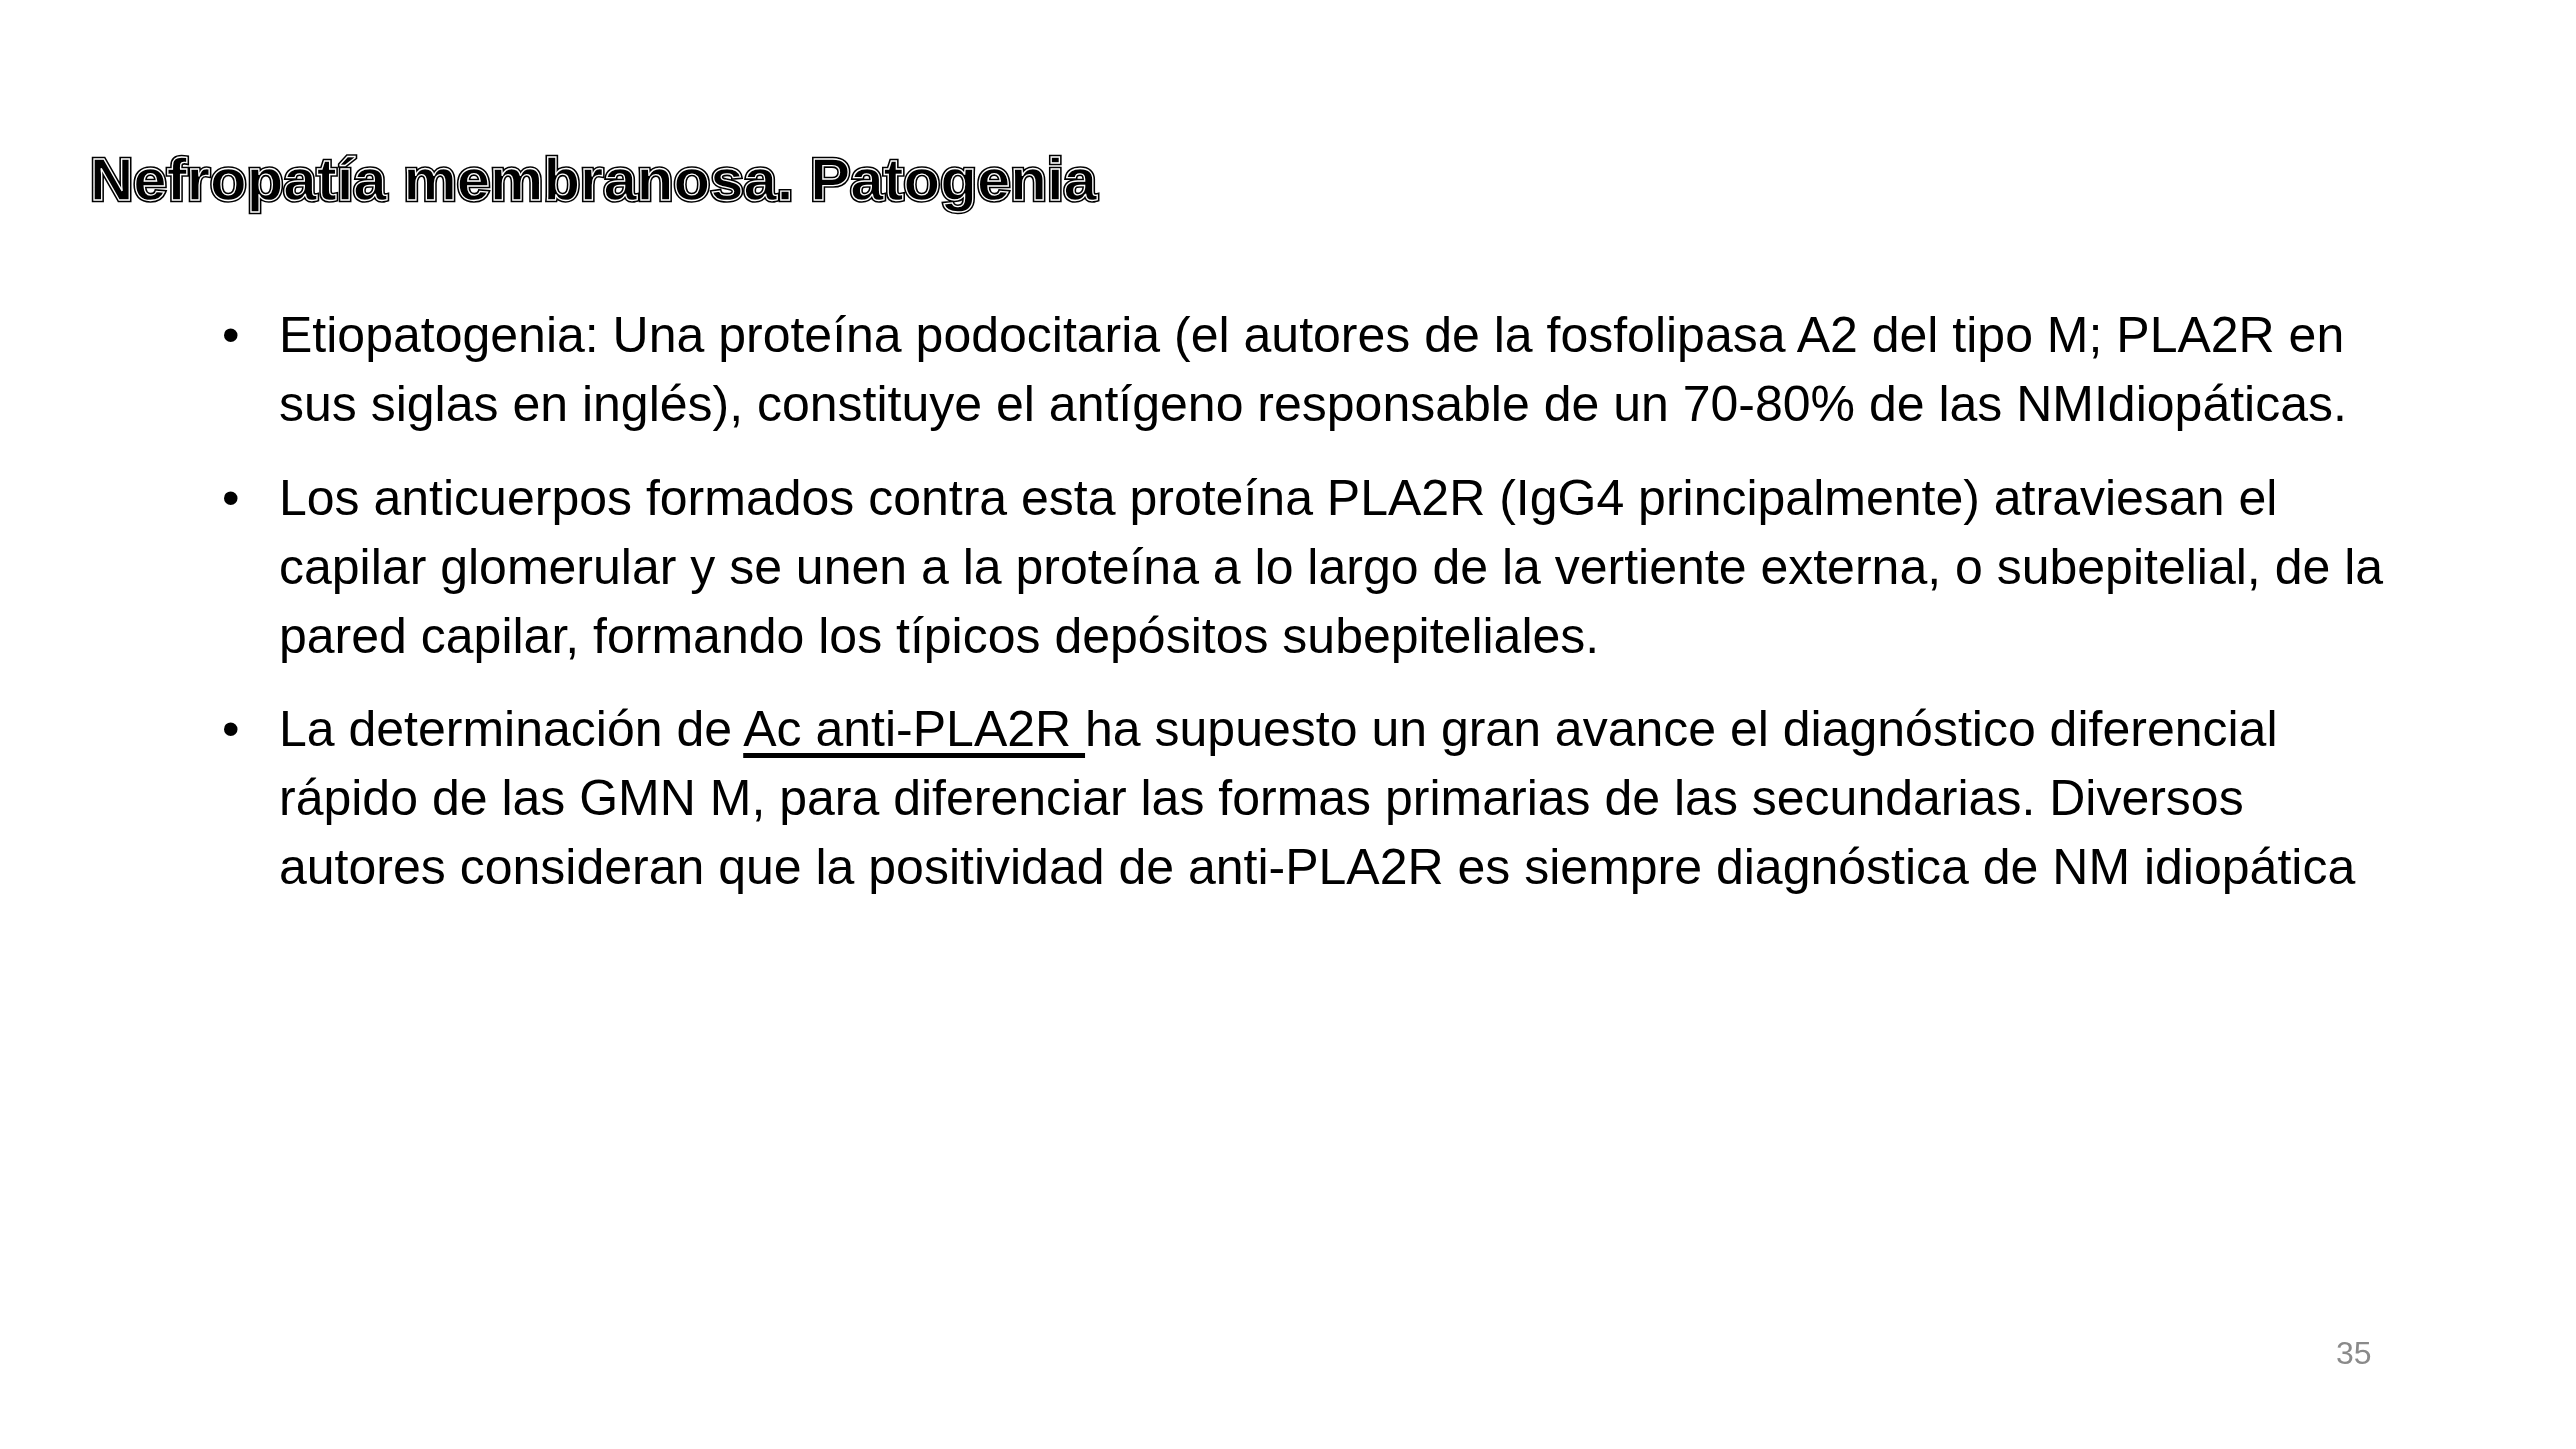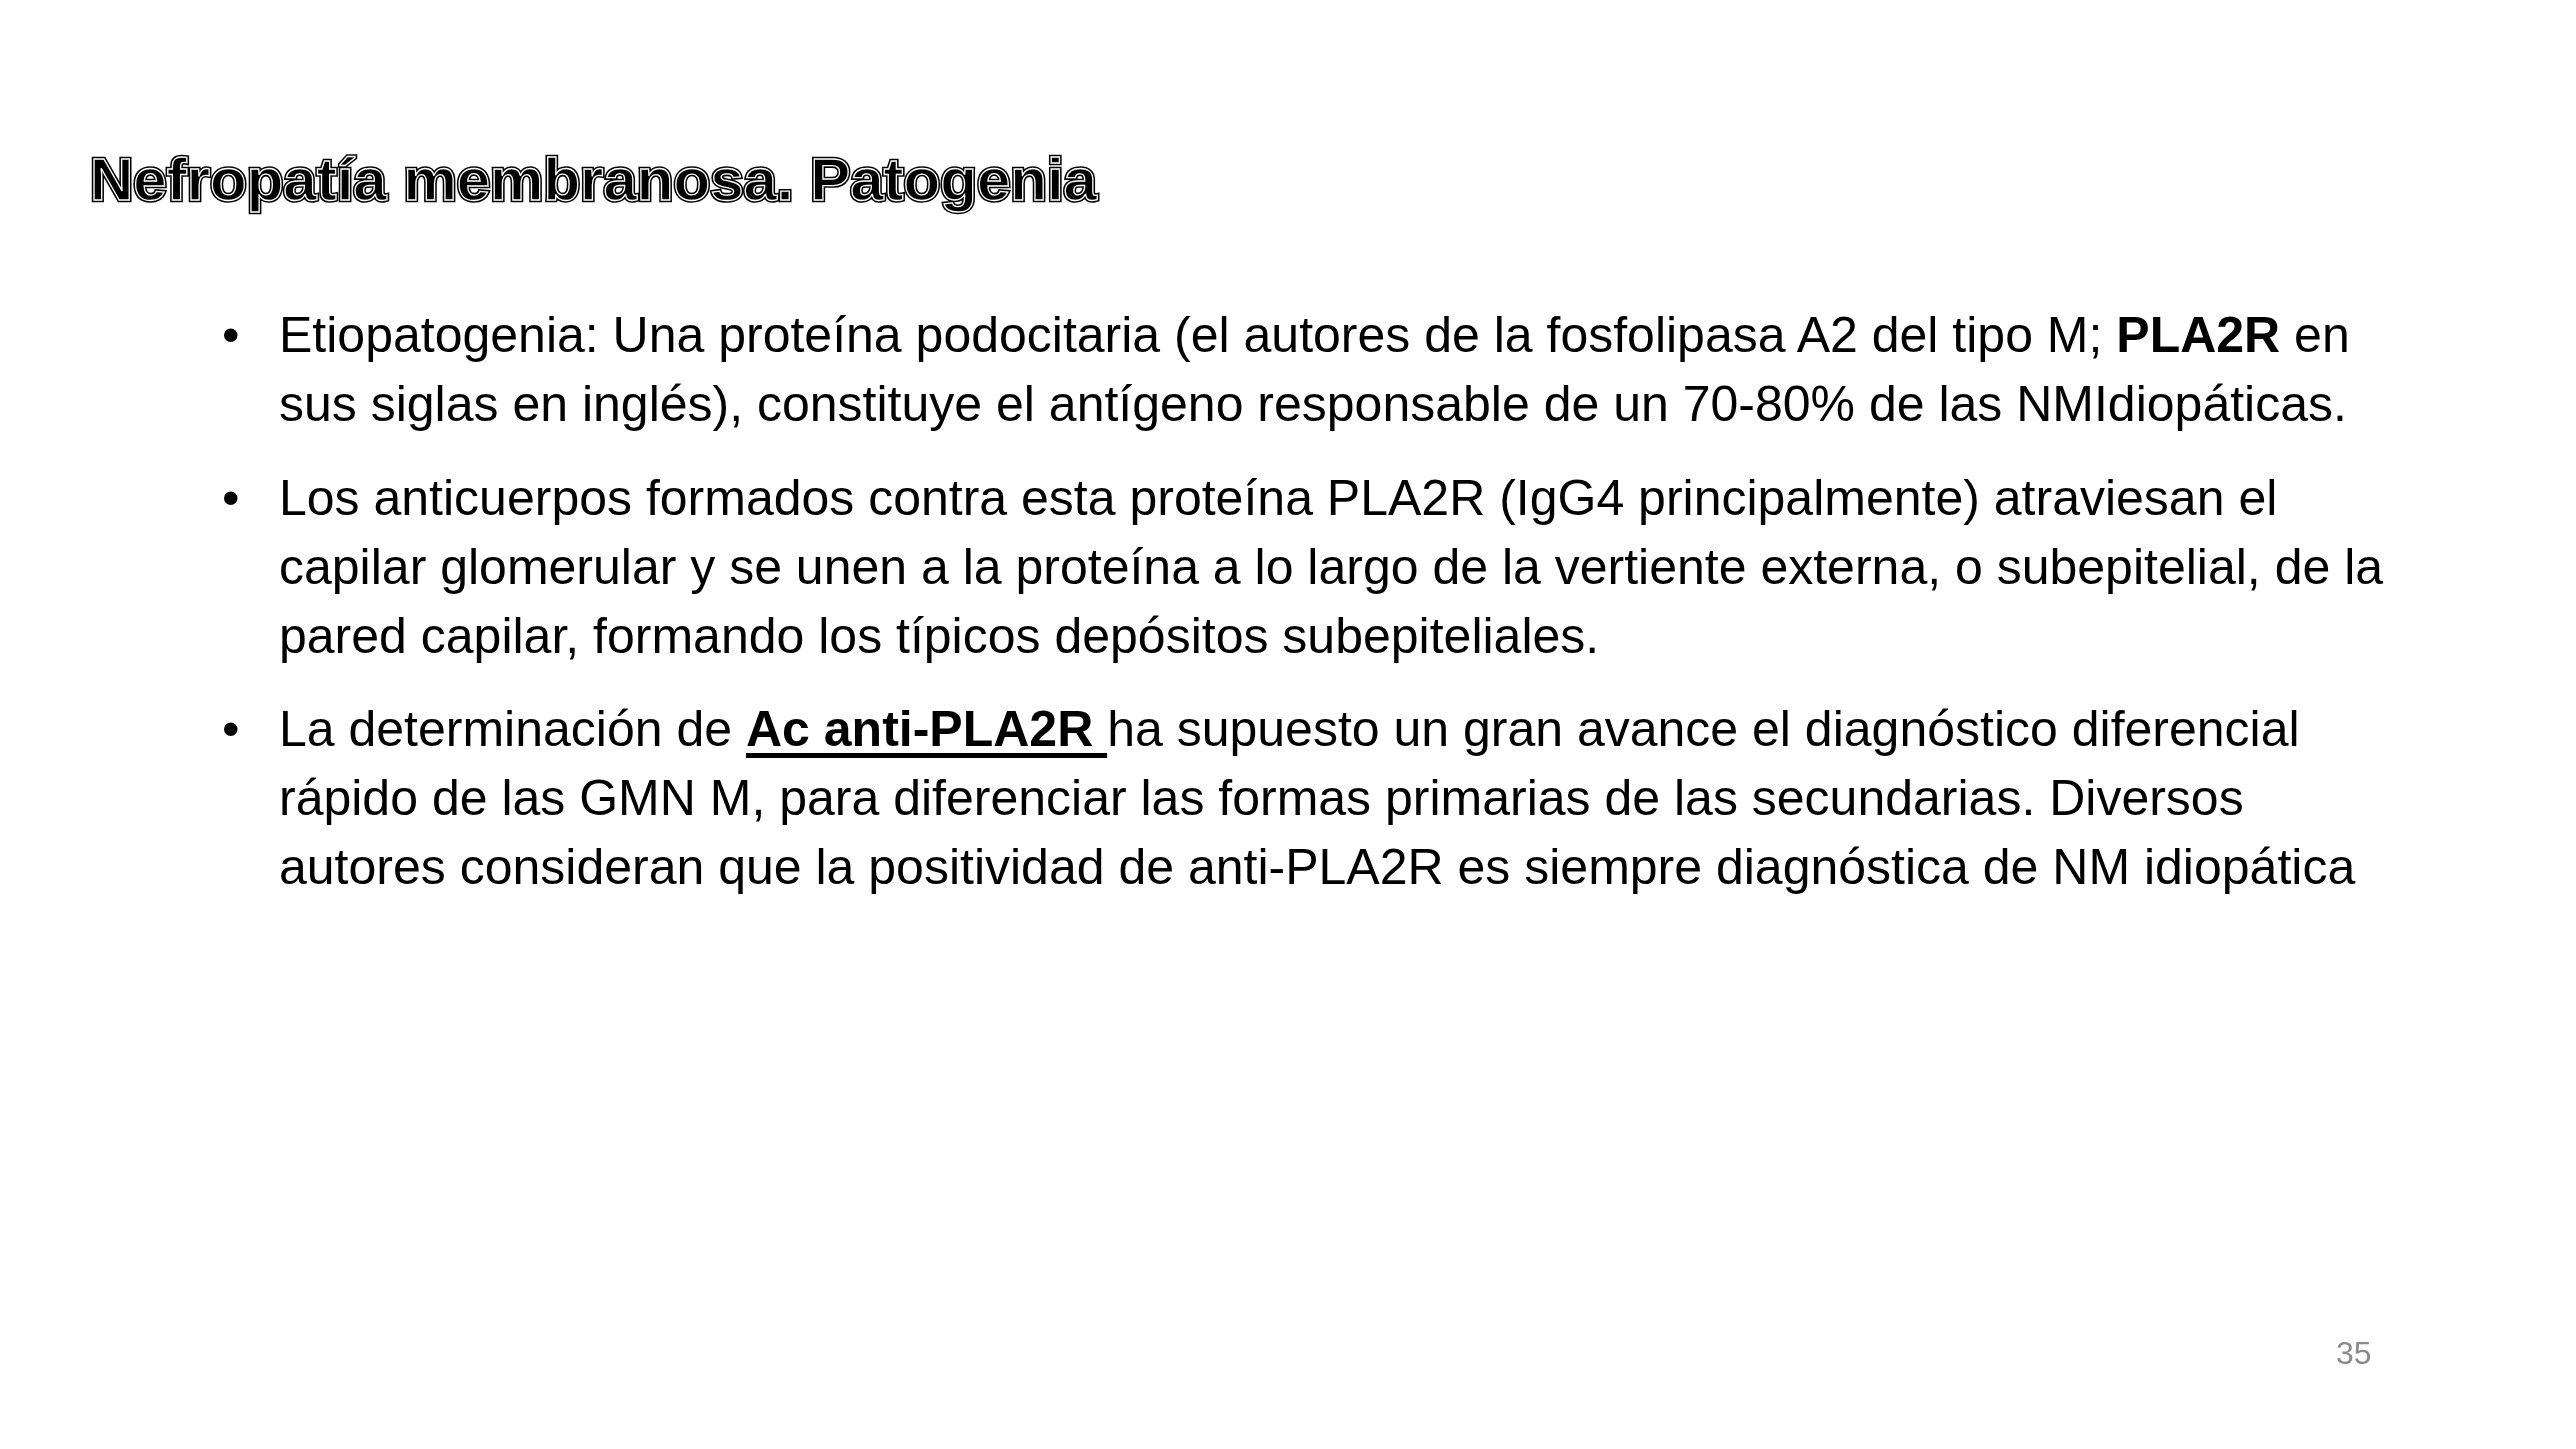--- a/index.html
+++ b/index.html
@@ -63,21 +63,21 @@
     font-size: 50px;
     line-height: 69px;
   }
   .bullet-dot {
     flex: 0 0 57px;
     font-size: 50px;
   }
   .bullet-text {
     flex: 1 1 auto;
   }
-  .seg-bold { font-weight: bold; }
+  .seg-bold { font-weight: normal; }
   .seg-underline {
     text-decoration: underline;
     text-decoration-thickness: 5.2px;
     text-underline-offset: 7px;
     text-align: center;
   }
 
   .page-number {
     position: absolute;
     left: 2336px;

